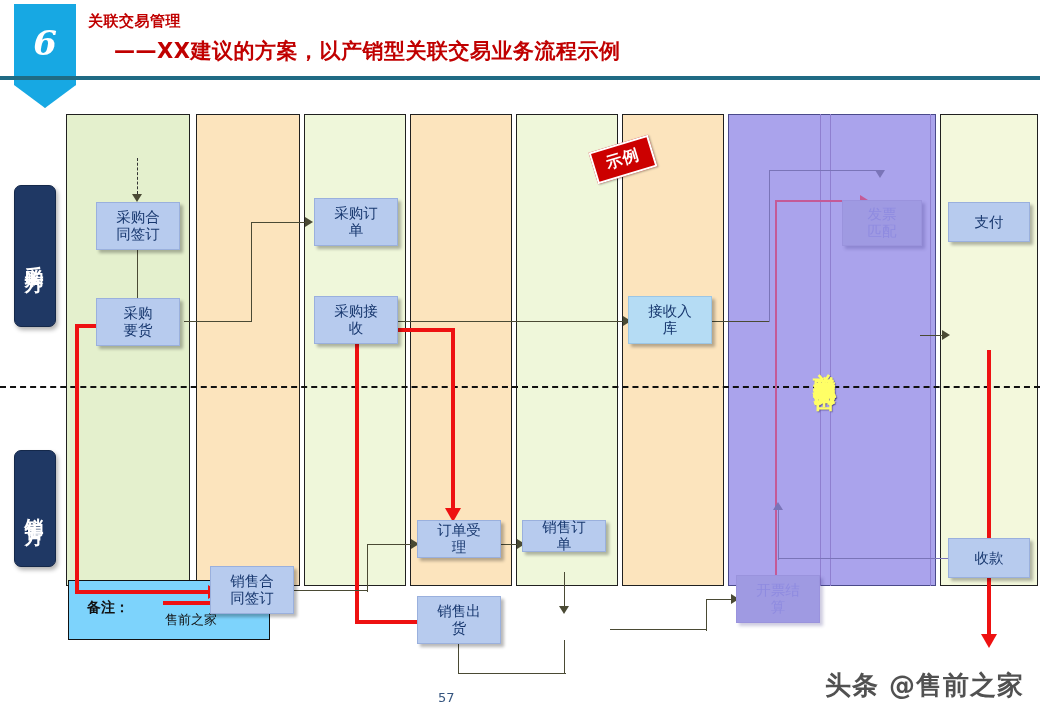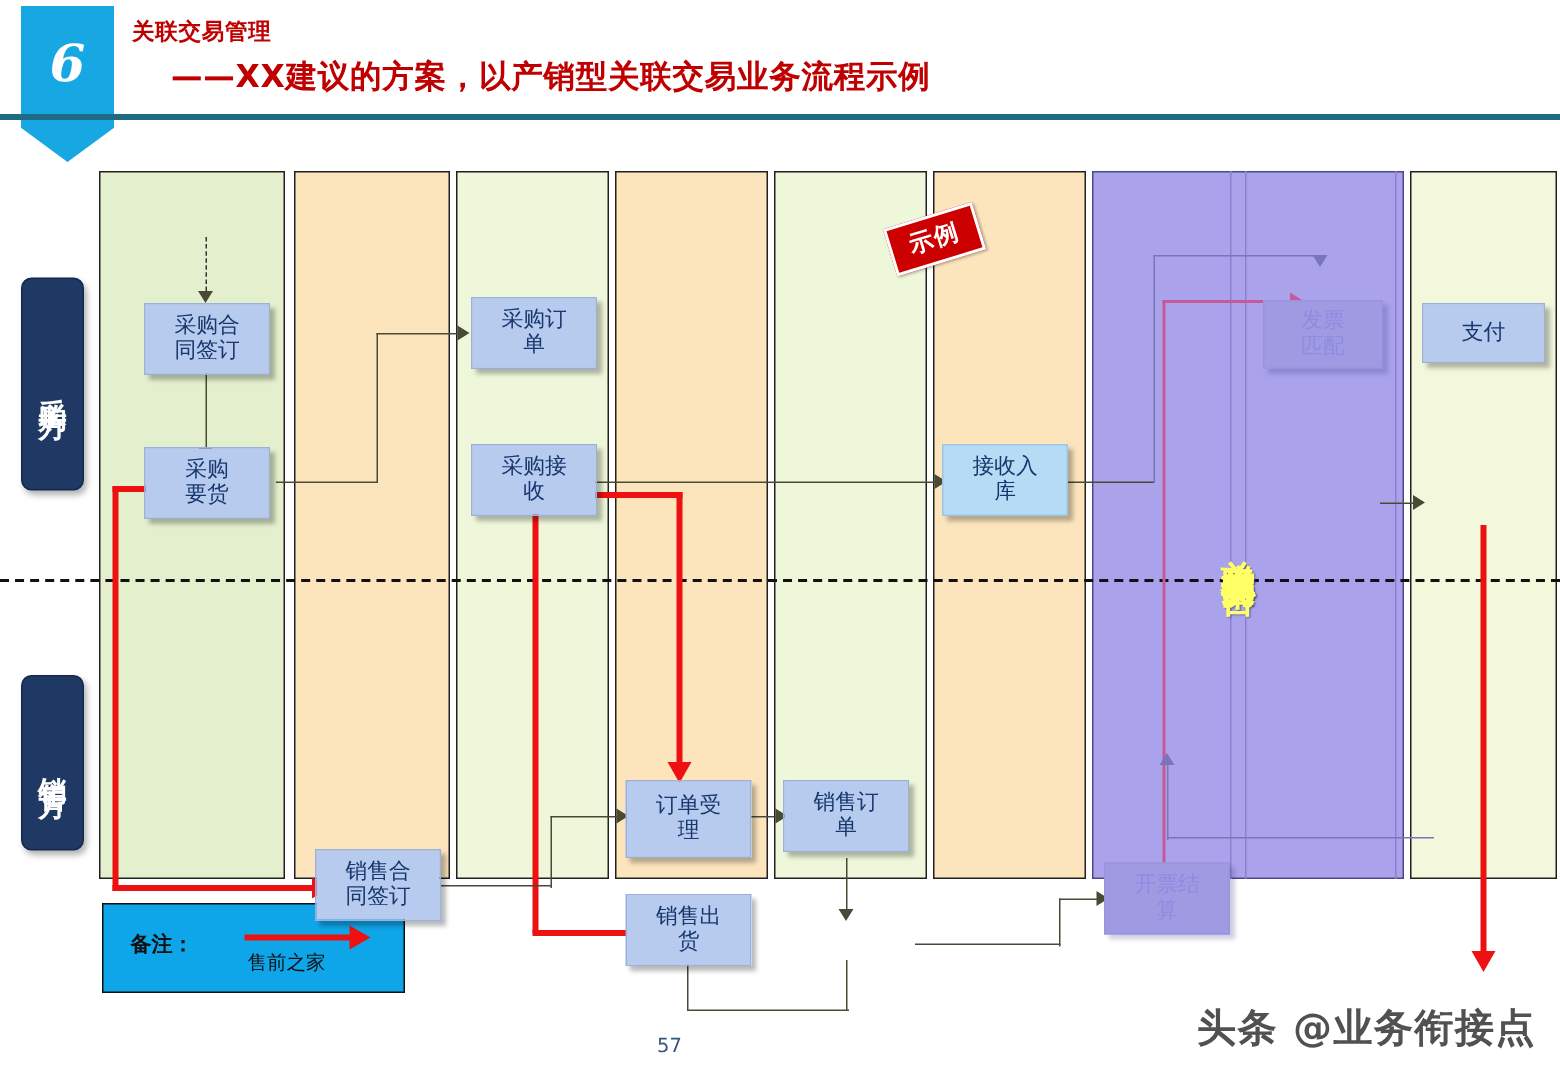--- a/index.html
+++ b/index.html
@@ -133,22 +133,22 @@
     background:#cc0000;color:#fff;
     padding:4px 12px;font-size:16px;font-weight:bold;
     border:2px solid #ffffff;
     transform:rotate(-17deg);
     box-shadow:1px 1px 2px rgba(0,0,0,.3);
     z-index:9;letter-spacing:1px;
   }
 
   
   .legend{
-    position:absolute;left:68px;top:602px;width:200px;height:58px;
-    border:1.6px solid #111;background:#0ea5e9;
+    position:absolute;left:68px;top:580px;width:200px;height:58px;
+    border:1.6px solid #111;background:#7dd3fc;
   }
   .legend-title{
     position:absolute;left:18px;top:18px;
     font-size:14px;font-weight:bold;color:#111;
   }
   .legend-arrow-line{
     position:absolute;left:94px;top:20px;width:72px;height:4px;background:#ee1111;
   }
   .legend-arrow-head{
     position:absolute;left:164px;top:14px;width:0;height:0;
@@ -280,44 +280,47 @@
       <span>销售合<br>同签订</span>
     </div>
 
     <div class="node" style="left:314px;top:88px;width:84px;height:48px;">
       <span>采购订<br>单</span>
     </div>
     <div class="node" style="left:314px;top:186px;width:84px;height:48px;">
       <span>采购接<br>收</span>
     </div>
 
-    <div class="node" style="left:417px;top:410px;width:84px;height:52px;">
+    <div class="node" style="left:417px;top:410px;width:84px;height:38px;">
       <span>订单受<br>理</span>
     </div>
     <div class="node" style="left:417px;top:486px;width:84px;height:48px;">
       <span>销售出<br>货</span>
     </div>
 
-    <div class="node" style="left:522px;top:410px;width:84px;height:48px;">
+    <div class="node" style="left:522px;top:410px;width:84px;height:32px;">
       <span>销售订<br>单</span>
     </div>
 
     <div class="node lightblue" style="left:628px;top:186px;width:84px;height:48px;">
       <span>接收入<br>库</span>
     </div>
 
     <div class="node faded" style="left:736px;top:465px;width:84px;height:48px;">
       <span>开票结<br>算</span>
     </div>
     <div class="node faded" style="left:842px;top:90px;width:80px;height:46px;">
       <span>发票<br>匹配</span>
     </div>
 
     <div class="node" style="left:948px;top:92px;width:82px;height:40px;align-items:center;">
       <span>支付</span>
+    </div>
+    <div class="node" style="left:948px;top:428px;width:82px;height:40px;">
+      <span>收款</span>
     </div>
 
     <div class="platform-label">关联交易协同平台</div>
 
   </div>
 
   <div class="role" id="role-buyer">
     <span>采购方</span>
   </div>
   <div class="role" id="role-seller">
@@ -327,15 +330,15 @@
   <div class="stamp">示例</div>
 
   <div class="legend">
     <div class="legend-title">备注：</div>
     <div class="legend-arrow-line"></div>
     <div class="legend-arrow-head"></div>
     <div class="legend-sub">售前之家</div>
   </div>
 
   <div class="pagenum">57</div>
-  <div class="watermark">头条 @业务衔接点</div>
+  <div class="watermark">头条 @售前之家</div>
 
 </div>
 
 </body></html>

